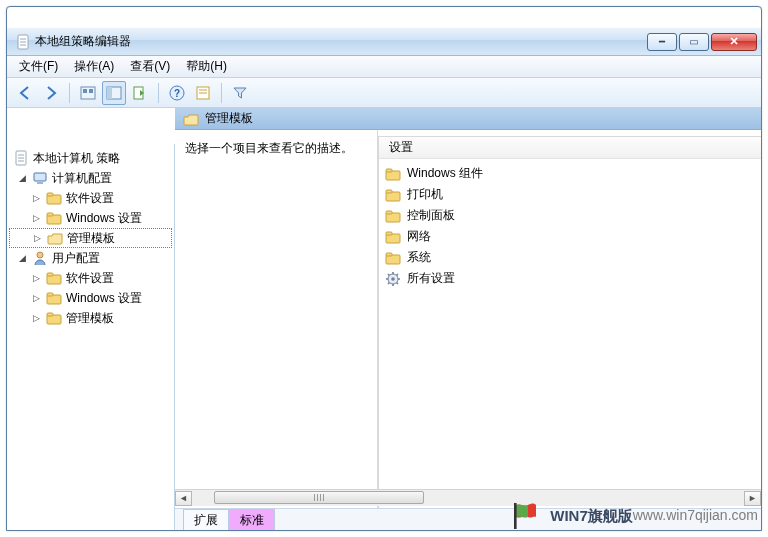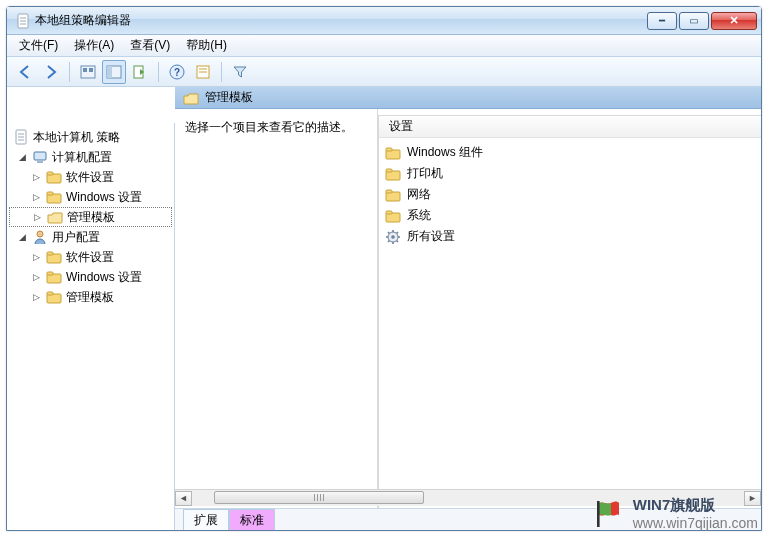--- a/index.html
+++ b/index.html
@@ -1,20 +1,20 @@
 <!DOCTYPE html>
 <html><head>
 <meta charset="utf-8">
 <style>
 * { box-sizing: border-box; margin: 0; padding: 0; font-family: "Microsoft YaHei", "Segoe UI", Tahoma, sans-serif; }
 body { width: 768px; height: 537px; background: #fff; position: relative; overflow: hidden; }
 
 .window { position: absolute; left: 6px; top: 6px; width: 756px; height: 525px; border: 1px solid #5a7ea3; background: #fff; display: flex; flex-direction: column; border-radius: 4px 4px 0 0; box-shadow: 0 0 2px rgba(0,0,0,.2); }
 
-.titlebar { height: 28px; background: linear-gradient(#eaf3fb, #cfe3f6 45%, #bcd6ef 46%, #d8e9f8); display: flex; align-items: center; padding: 0 4px; border-bottom: 1px solid #9db9d6; }
+.titlebar { height: 28px; background: linear-gradient(#eaf3fb, #cfe3f6 45%, #bcd6ef 46%, #d8e9f8); display: flex; align-items: center; padding: 0 4px; border-bottom: 1px solid #9db9d6; margin-top: 21px; }
 .titlebar .tb-icon { width: 16px; height: 16px; margin: 0 4px; }
 .titlebar .tb-title { font-size: 12px; color: #000; }
 .tb-spacer { flex: 1; }
 .tb-btn { width: 30px; height: 18px; margin-left: 2px; border: 1px solid #4a6b8f; border-radius: 3px; display: flex; align-items: center; justify-content: center; background: linear-gradient(#f5faff,#cfe3f6); }
 .tb-btn.close { width: 46px; background: linear-gradient(#f7aaa8,#e0635c 45%,#d5362e 46%,#e98178); border-color: #8f2e28; }
 .tb-glyph { font-size: 10px; line-height: 1; color: #274663; }
 .tb-btn.close .tb-glyph { color: #fff; font-weight: bold; font-size: 11px; }
 
 .menubar { height: 22px; background: linear-gradient(#fafcff,#e7eef7); border-bottom: 1px solid #c1d3e6; display: flex; align-items: center; padding: 0 4px; font-size: 12px; }
 .menu-item { padding: 2px 8px; cursor: default; }
@@ -45,21 +45,21 @@
 .hs-btn { width: 17px; height: 15px; background: linear-gradient(#fdfdfd,#e6e6e6); border: 1px solid #b7b7b7; display:flex;align-items:center;justify-content:center;font-size:9px;color:#555;}
 .hs-track { flex: 1; height: 15px; position: relative; }
 .hs-thumb { position: absolute; left: 22px; width: 210px; top: 0; height: 13px; background: linear-gradient(#f7f7f7,#dedede); border: 1px solid #a9a9a9; border-radius: 2px; display:flex;align-items:center;justify-content:center; }
 .hs-grip { width: 10px; height: 7px; background: repeating-linear-gradient(90deg,#9a9a9a 0 1px,transparent 1px 3px); }
 
 .tabs { position: absolute; left: 0; right: 0; bottom: 0; height: 22px; display: flex; align-items: flex-end; padding-left: 8px; gap: 0; background: #f3f7fc; border-top: 1px solid #c8d8e9; }
 .tab { font-size: 12px; padding: 2px 10px 2px; border: 1px solid #b7cde3; border-bottom: none; background: #f7fbff; position: relative; top: 1px; text-align: right; }
 .tab:not(.sel) { background: #f0abfc; }
 
 .watermark { position: absolute; right: 10px; bottom: 6px; display: flex; align-items: center; gap: 6px; }
-.wm-text { display:flex; flex-direction:column; align-items:flex-start; }
+.wm-text { display:flex; flex-direction:row; align-items:flex-start; }
 .wm-main { font-size: 15px; font-weight: bold; color: #3b4b63; }
 .wm-sub { font-size: 14px; color: #7d7d7d; }
 
 
 .ico { width: 16px; height: 16px; display: inline-block; }
 </style>
 </head>
 <body>
 
 <svg width="0" height="0" style="position:absolute">
@@ -311,20 +311,26 @@
                 <div class="li-row">
                   <svg class="ico">
                     <use href="#i-folder"></use>
                   </svg>
                   <span>打印机</span>
                 </div>
                 <div class="li-row">
                   <svg class="ico">
                     <use href="#i-folder"></use>
                   </svg>
+                  <span>控制面板</span>
+                </div>
+                <div class="li-row">
+                  <svg class="ico">
+                    <use href="#i-folder"></use>
+                  </svg>
                   <span>网络</span>
                 </div>
                 <div class="li-row">
                   <svg class="ico">
                     <use href="#i-folder"></use>
                   </svg>
                   <span>系统</span>
                 </div>
                 <div class="li-row">
                   <svg class="ico">

